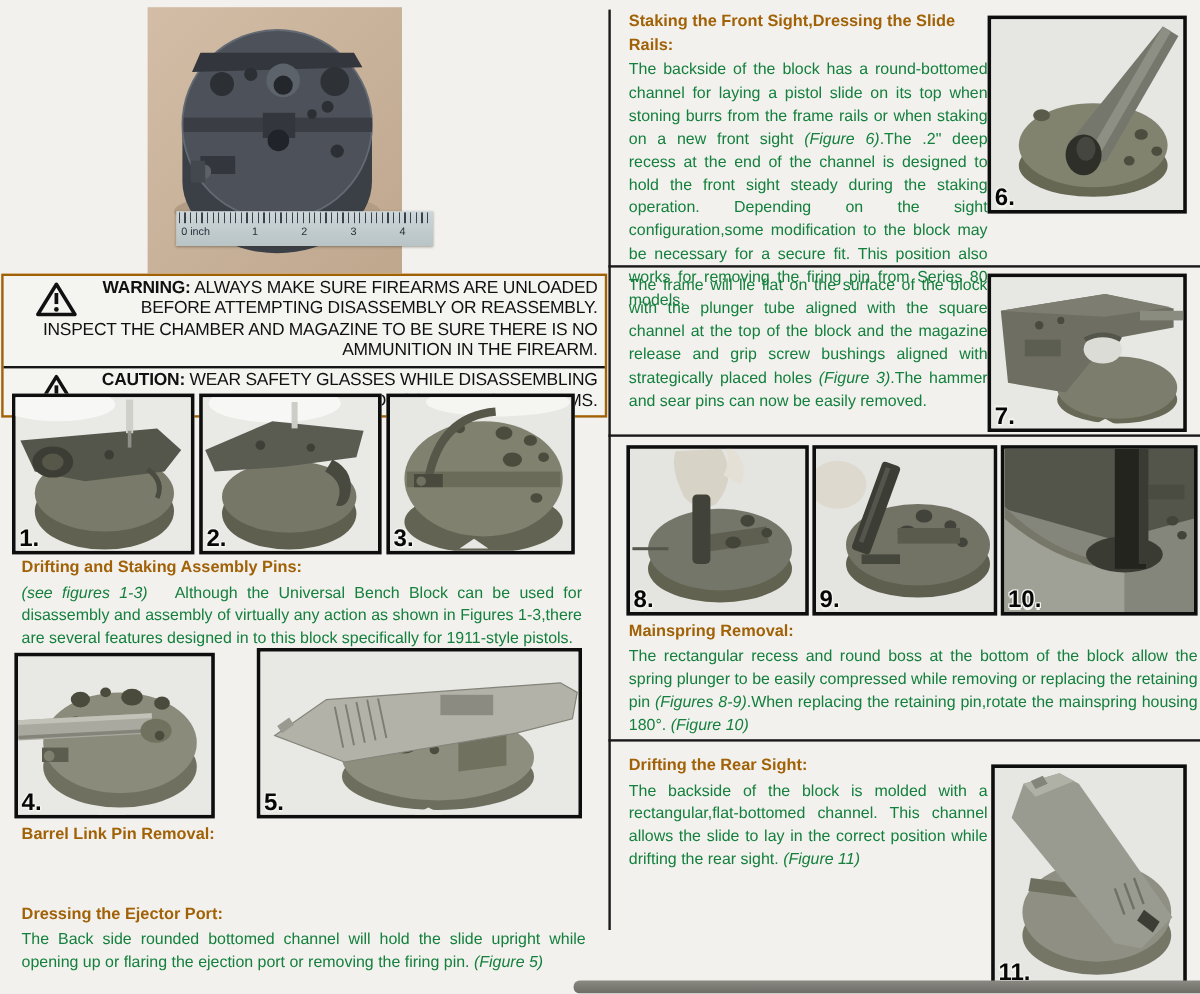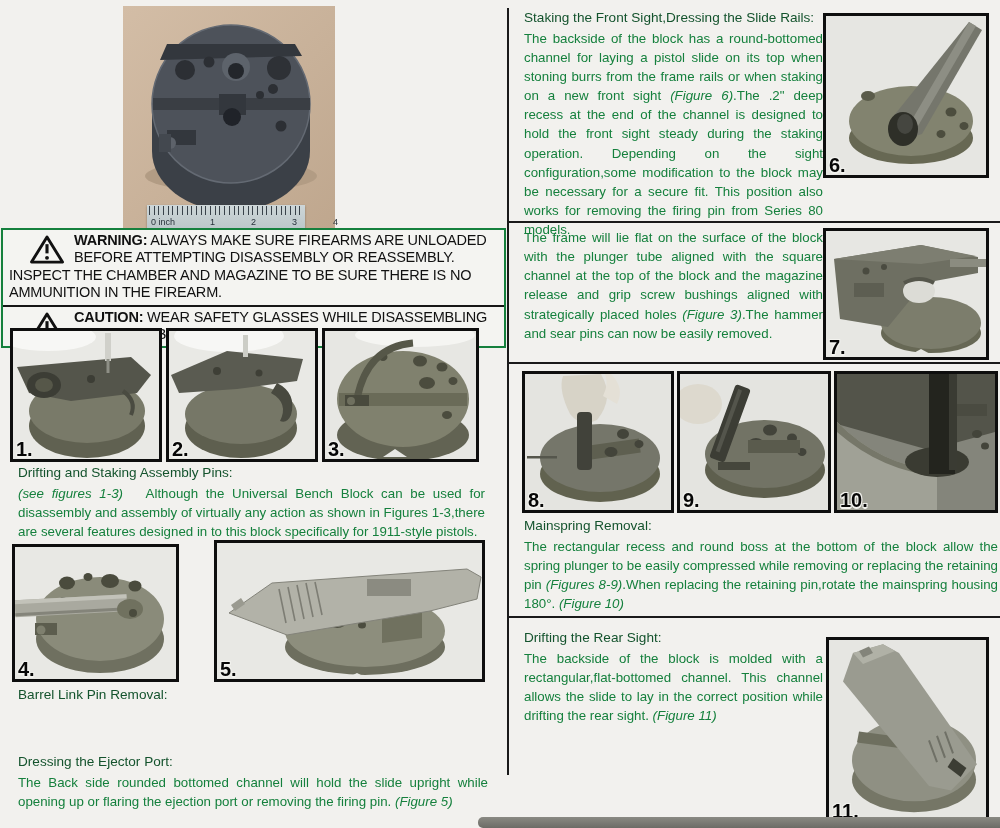--- a/index.html
+++ b/index.html
@@ -1,37 +1,37 @@
 <!DOCTYPE html>
 <html><head>
 <meta charset="utf-8">
 <style>
   html,body{margin:0;padding:0;}
   body{font-family:"Liberation Sans", sans-serif; background:#e8e8e6;}
   #page{position:relative; width:1000px; height:828px; background:#f2f1ee; overflow:hidden; color:#191919;}
 
   
   .sec{position:absolute;}
-  .sec h3{margin:0 0 1px 0; font-size:13.6px; font-weight:400; line-height:1.45; color:#14532d;}
+  .sec h3{margin:0 0 1px 0; font-size:13.6px; font-weight:700; line-height:1.45; color:#a16207;}
   .sec p{margin:0; font-size:13.3px; line-height:1.44; text-align:justify; color:#15803d;}
 
   
   #top-photo{position:absolute; left:123px; top:6px; width:212px; height:222px;
     background:linear-gradient(135deg,#d3bda6 0%, #c8b199 55%, #bfa78e 100%);}
   #top-photo svg{position:absolute; left:0; top:0;}
-  #ruler{position:absolute; left:24px; top:199px; width:158px; height:29px;
+  #ruler{position:absolute; left:24px; top:170px; width:214px; height:29px;
     background:linear-gradient(#cdd6d8,#b9c4c7); box-shadow:0 1px 2px rgba(60,50,40,.45);}
   #ruler .ticks{position:absolute; left:2px; top:1px; right:2px; height:9px;
     background-image:repeating-linear-gradient(90deg,#39424a 0 1px, transparent 1px 4.7px);}
   #ruler span{position:absolute; top:12px; font-size:9px; color:#27313a; font-weight:400;}
   .rl0{left:4px;} .rl1{left:63px;} .rl2{left:104px;} .rl3{left:145px;} .rl4{left:186px;}
 
   
   #safety{position:absolute; left:1px; top:228px; width:501px; background:#f4f4f1;
-    border:2px solid #15803d;}
+    border:2px solid #a16207;text-align:right;}
   .safety-row{position:relative; overflow:hidden; padding:2px 6px 3px 6px;}
   .safety-row.second{border-top:2px solid #161616;}
   .safety-row .tri{float:left; margin:2px 9px 0 20px;}
   .safety-row p{margin:0; font-size:14.5px; line-height:17.4px; letter-spacing:-0.2px; color:#111;}
   .safety-row b{font-weight:700;}
 
   
   .fig{position:absolute; border:3px solid #0e0e0e; background:#e8e8e4; box-sizing:border-box;}
   .fig svg{display:block; width:100%; height:100%;}
   .fig .flabel{position:absolute; left:3px; bottom:0px; font-size:20px; font-weight:700; color:#070707;

